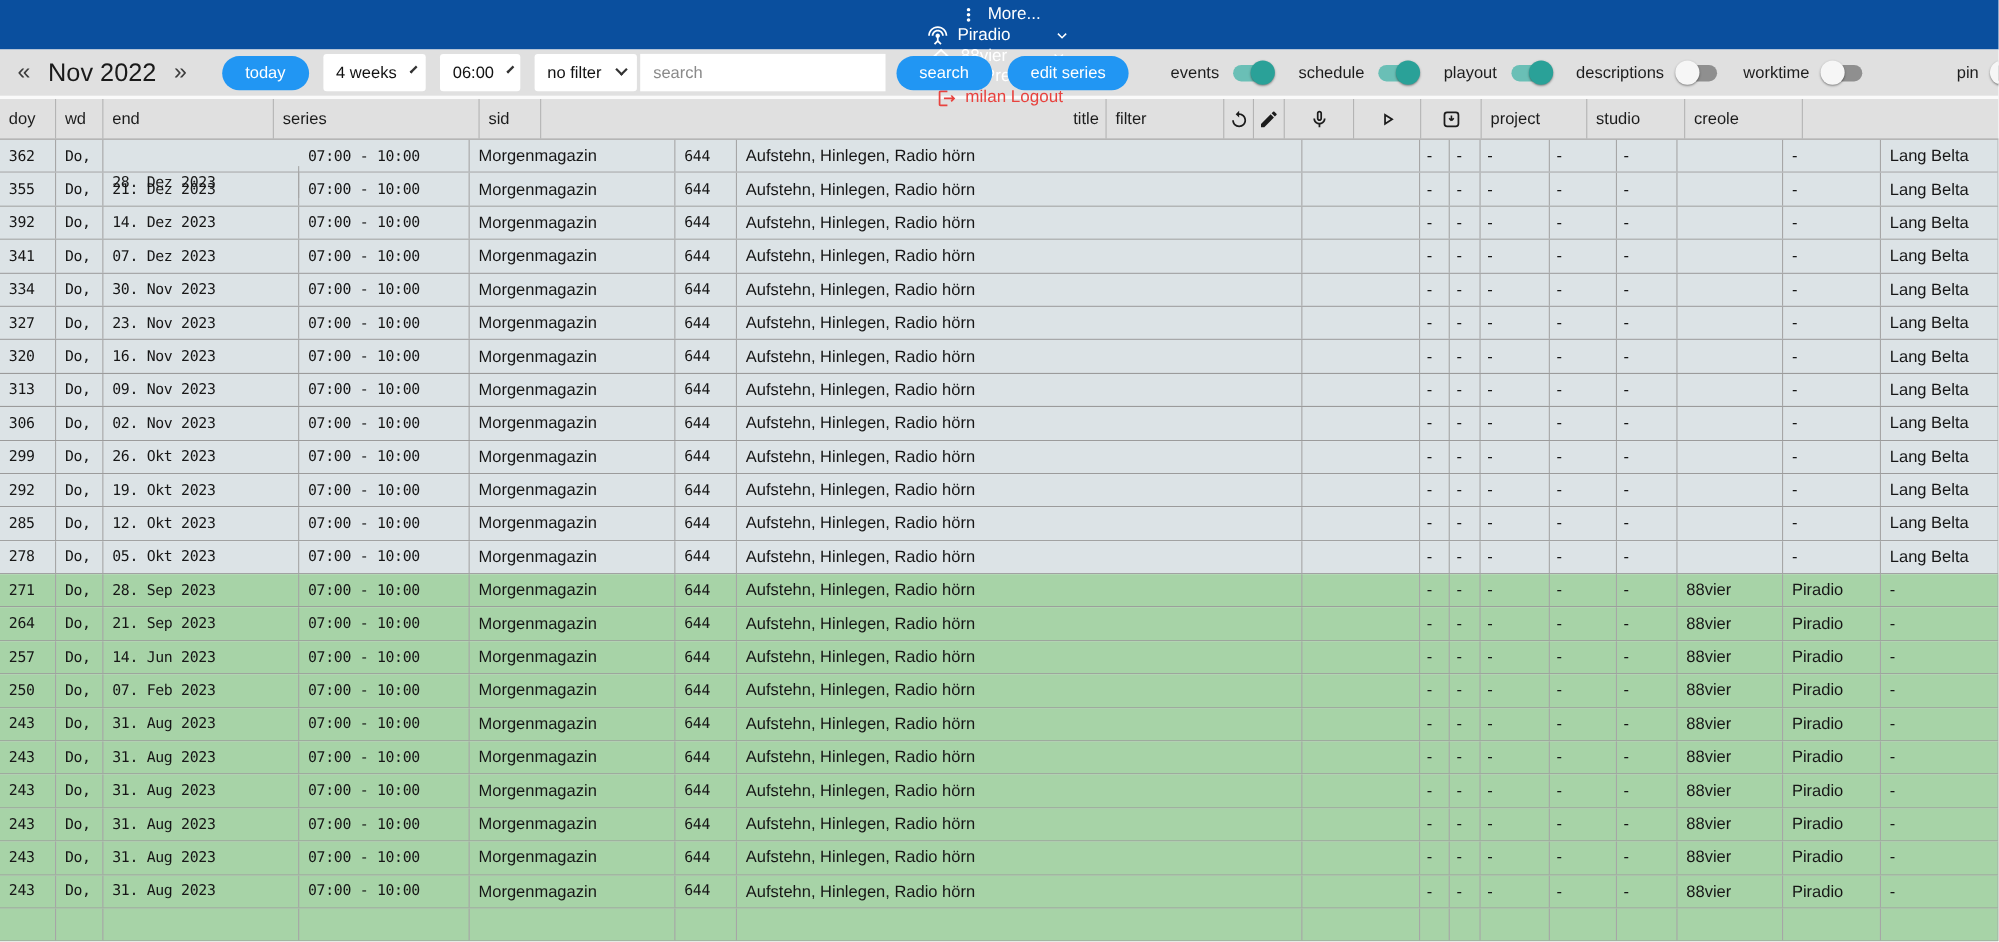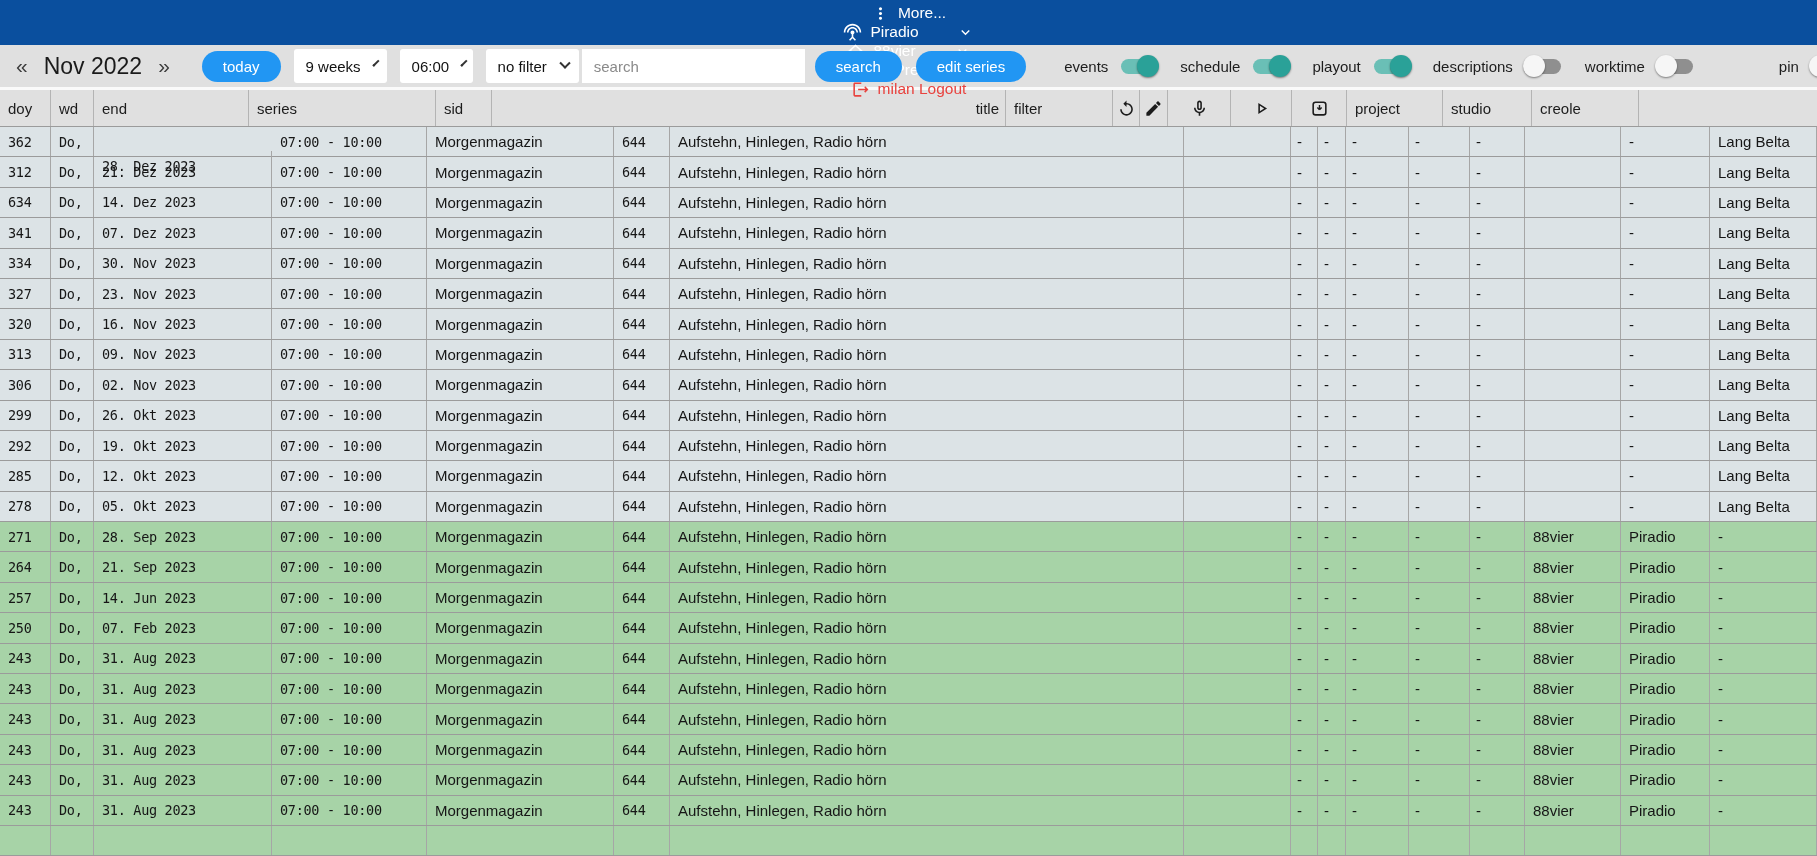--- a/index.html
+++ b/index.html
@@ -133,21 +133,21 @@
         <span>milan Logout</span>
       </div>
     </div>
 
   <div class="toolbar">
     <span class="navArrow">«</span>
     <span class="monthLabel">Nov 2022</span>
     <span class="navArrow">»</span>
     <button class="pill today">today</button>
     <div class="select sel-range">
-      <span>9 weeks</span>
+      <span>4 weeks</span>
       <span class="chev"></span>
     </div>
     <div class="select sel-time">
       <span>06:00</span>
       <span class="chev"></span>
     </div>
     <div class="select sel-filter">
       <span>no filter</span>
       <span class="chev"></span>
     </div>
@@ -265,39 +265,39 @@
         <div class="cell mark" style="width: 27px;">-</div>
         <div class="cell mark" style="width: 28px;">-</div>
         <div class="cell mark" style="width: 63px;">-</div>
         <div class="cell mark" style="width: 61px;">-</div>
         <div class="cell mark" style="width: 55px;">-</div>
         <div class="cell" style="width: 96px;"></div>
         <div class="cell" style="width: 89px;">-</div>
         <div class="cell" style="width: 107px;">Lang Belta</div>
       </div>
       <div class="row default">
-        <div class="cell mono" style="width: 51px;">312</div>
+        <div class="cell mono" style="width: 51px;">355</div>
         <div class="cell mono" style="width: 43px;">Do,</div>
         <div class="cell mono" style="width: 178px;">21. Dez 2023</div>
         <div class="cell mono" style="width: 155px;">07:00 - 10:00</div>
         <div class="cell" style="width: 187px;">Morgenmagazin</div>
         <div class="cell mono" style="width: 56px;">644</div>
         <div class="cell" style="width: 514px;">Aufstehn, Hinlegen, Radio hörn</div>
         <div class="cell" style="width: 107px;"></div>
         <div class="cell mark" style="width: 27px;">-</div>
         <div class="cell mark" style="width: 28px;">-</div>
         <div class="cell mark" style="width: 63px;">-</div>
         <div class="cell mark" style="width: 61px;">-</div>
         <div class="cell mark" style="width: 55px;">-</div>
         <div class="cell" style="width: 96px;"></div>
         <div class="cell" style="width: 89px;">-</div>
         <div class="cell" style="width: 107px;">Lang Belta</div>
       </div>
       <div class="row default">
-        <div class="cell mono" style="width: 51px;">634</div>
+        <div class="cell mono" style="width: 51px;">392</div>
         <div class="cell mono" style="width: 43px;">Do,</div>
         <div class="cell mono" style="width: 178px;">14. Dez 2023</div>
         <div class="cell mono" style="width: 155px;">07:00 - 10:00</div>
         <div class="cell" style="width: 187px;">Morgenmagazin</div>
         <div class="cell mono" style="width: 56px;">644</div>
         <div class="cell" style="width: 514px;">Aufstehn, Hinlegen, Radio hörn</div>
         <div class="cell" style="width: 107px;"></div>
         <div class="cell mark" style="width: 27px;">-</div>
         <div class="cell mark" style="width: 28px;">-</div>
         <div class="cell mark" style="width: 63px;">-</div>

